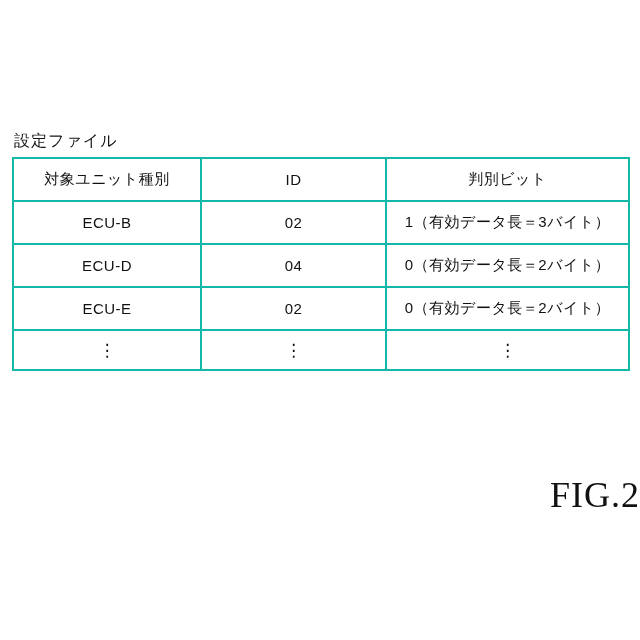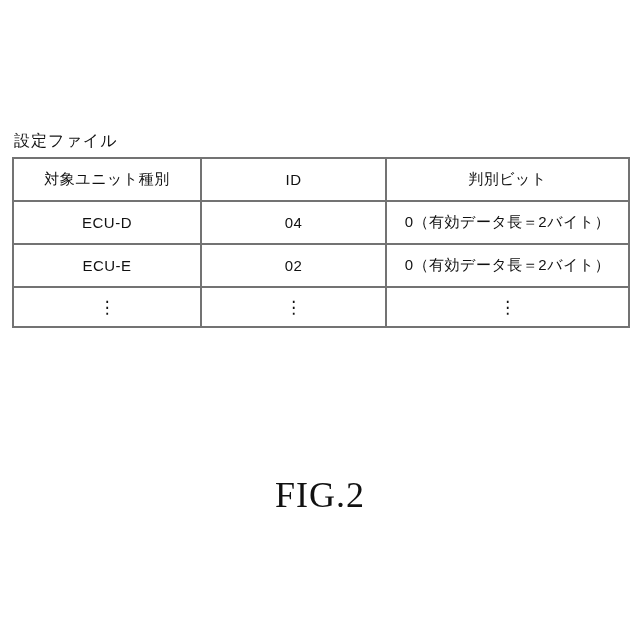--- a/index.html
+++ b/index.html
@@ -25,21 +25,21 @@
   table.config-table {
     position: absolute;
     left: 12px; top: 157px;
     width: 616px;
     border-collapse: collapse;
     table-layout: fixed;
     background: #ffffff;
   }
   table.config-table th,
   table.config-table td {
-    border: 2px solid #737373;
+    border: 2px solid #14b8a6;
     text-align: center;
     vertical-align: middle;
     font-weight: normal;
     font-size: 15px;
     height: 43px;
     padding: 0 4px;
     letter-spacing: 0.5px;
     color: #111111;
     white-space: nowrap;
     overflow: hidden;
@@ -49,21 +49,21 @@
   col.c-bit  { width: 243px; }
   tr.ellipsis-row td {
     font-size: 17px;
     height: 40px;
     letter-spacing: 0;
   }
   .fig-caption {
     position: absolute;
     left: 0; top: 474px;
     width: 640px;
-    text-align: center;
+    text-align: right;
     font-family: "Liberation Serif", "DejaVu Serif", serif;
     font-size: 36px;
     letter-spacing: 1px;
     color: #111111;
   }
 </style>
 </head>
 <body>
 
 <div class="page">
@@ -78,20 +78,25 @@
     </colgroup>
     <thead>
       <tr>
         <th>対象ユニット種別</th>
         <th>ID</th>
         <th>判別ビット</th>
       </tr>
     </thead>
     <tbody>
       <tr>
+        <td>ECU-B</td>
+        <td>02</td>
+        <td>1（有効データ長＝3バイト）</td>
+      </tr>
+      <tr>
         <td>ECU-D</td>
         <td>04</td>
         <td>0（有効データ長＝2バイト）</td>
       </tr>
       <tr>
         <td>ECU-E</td>
         <td>02</td>
         <td>0（有効データ長＝2バイト）</td>
       </tr>
       <tr class="ellipsis-row">

